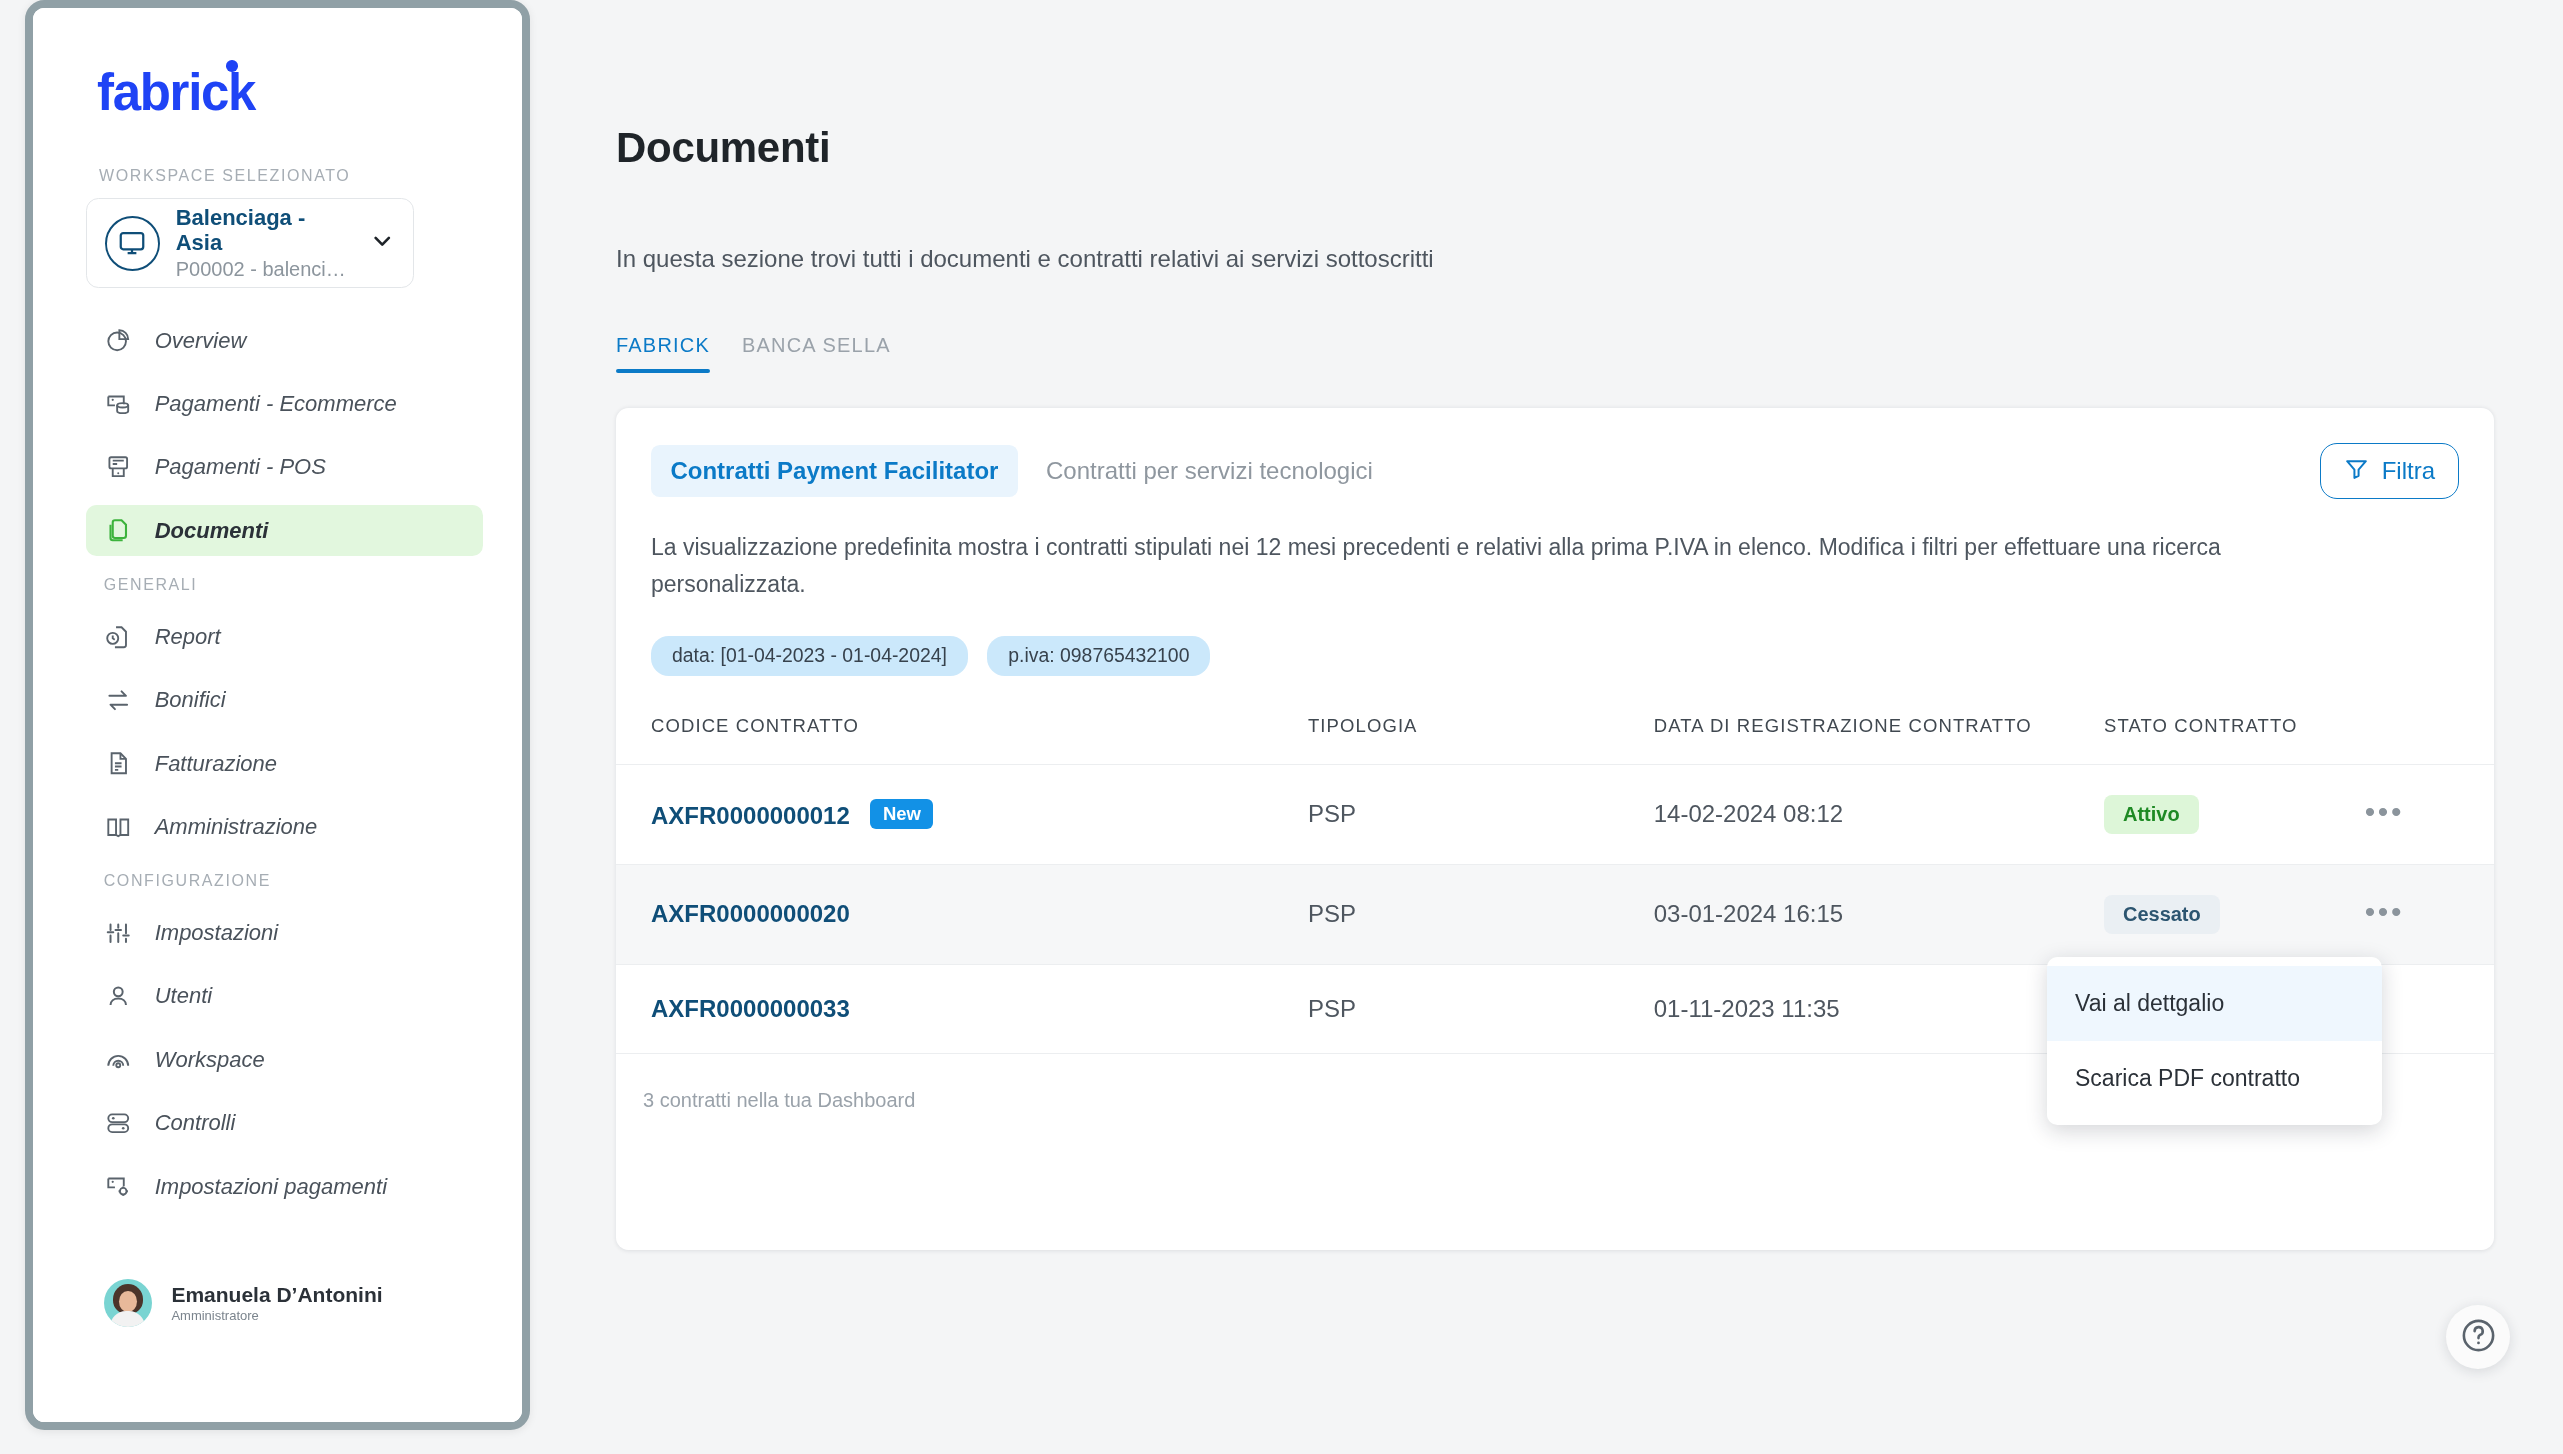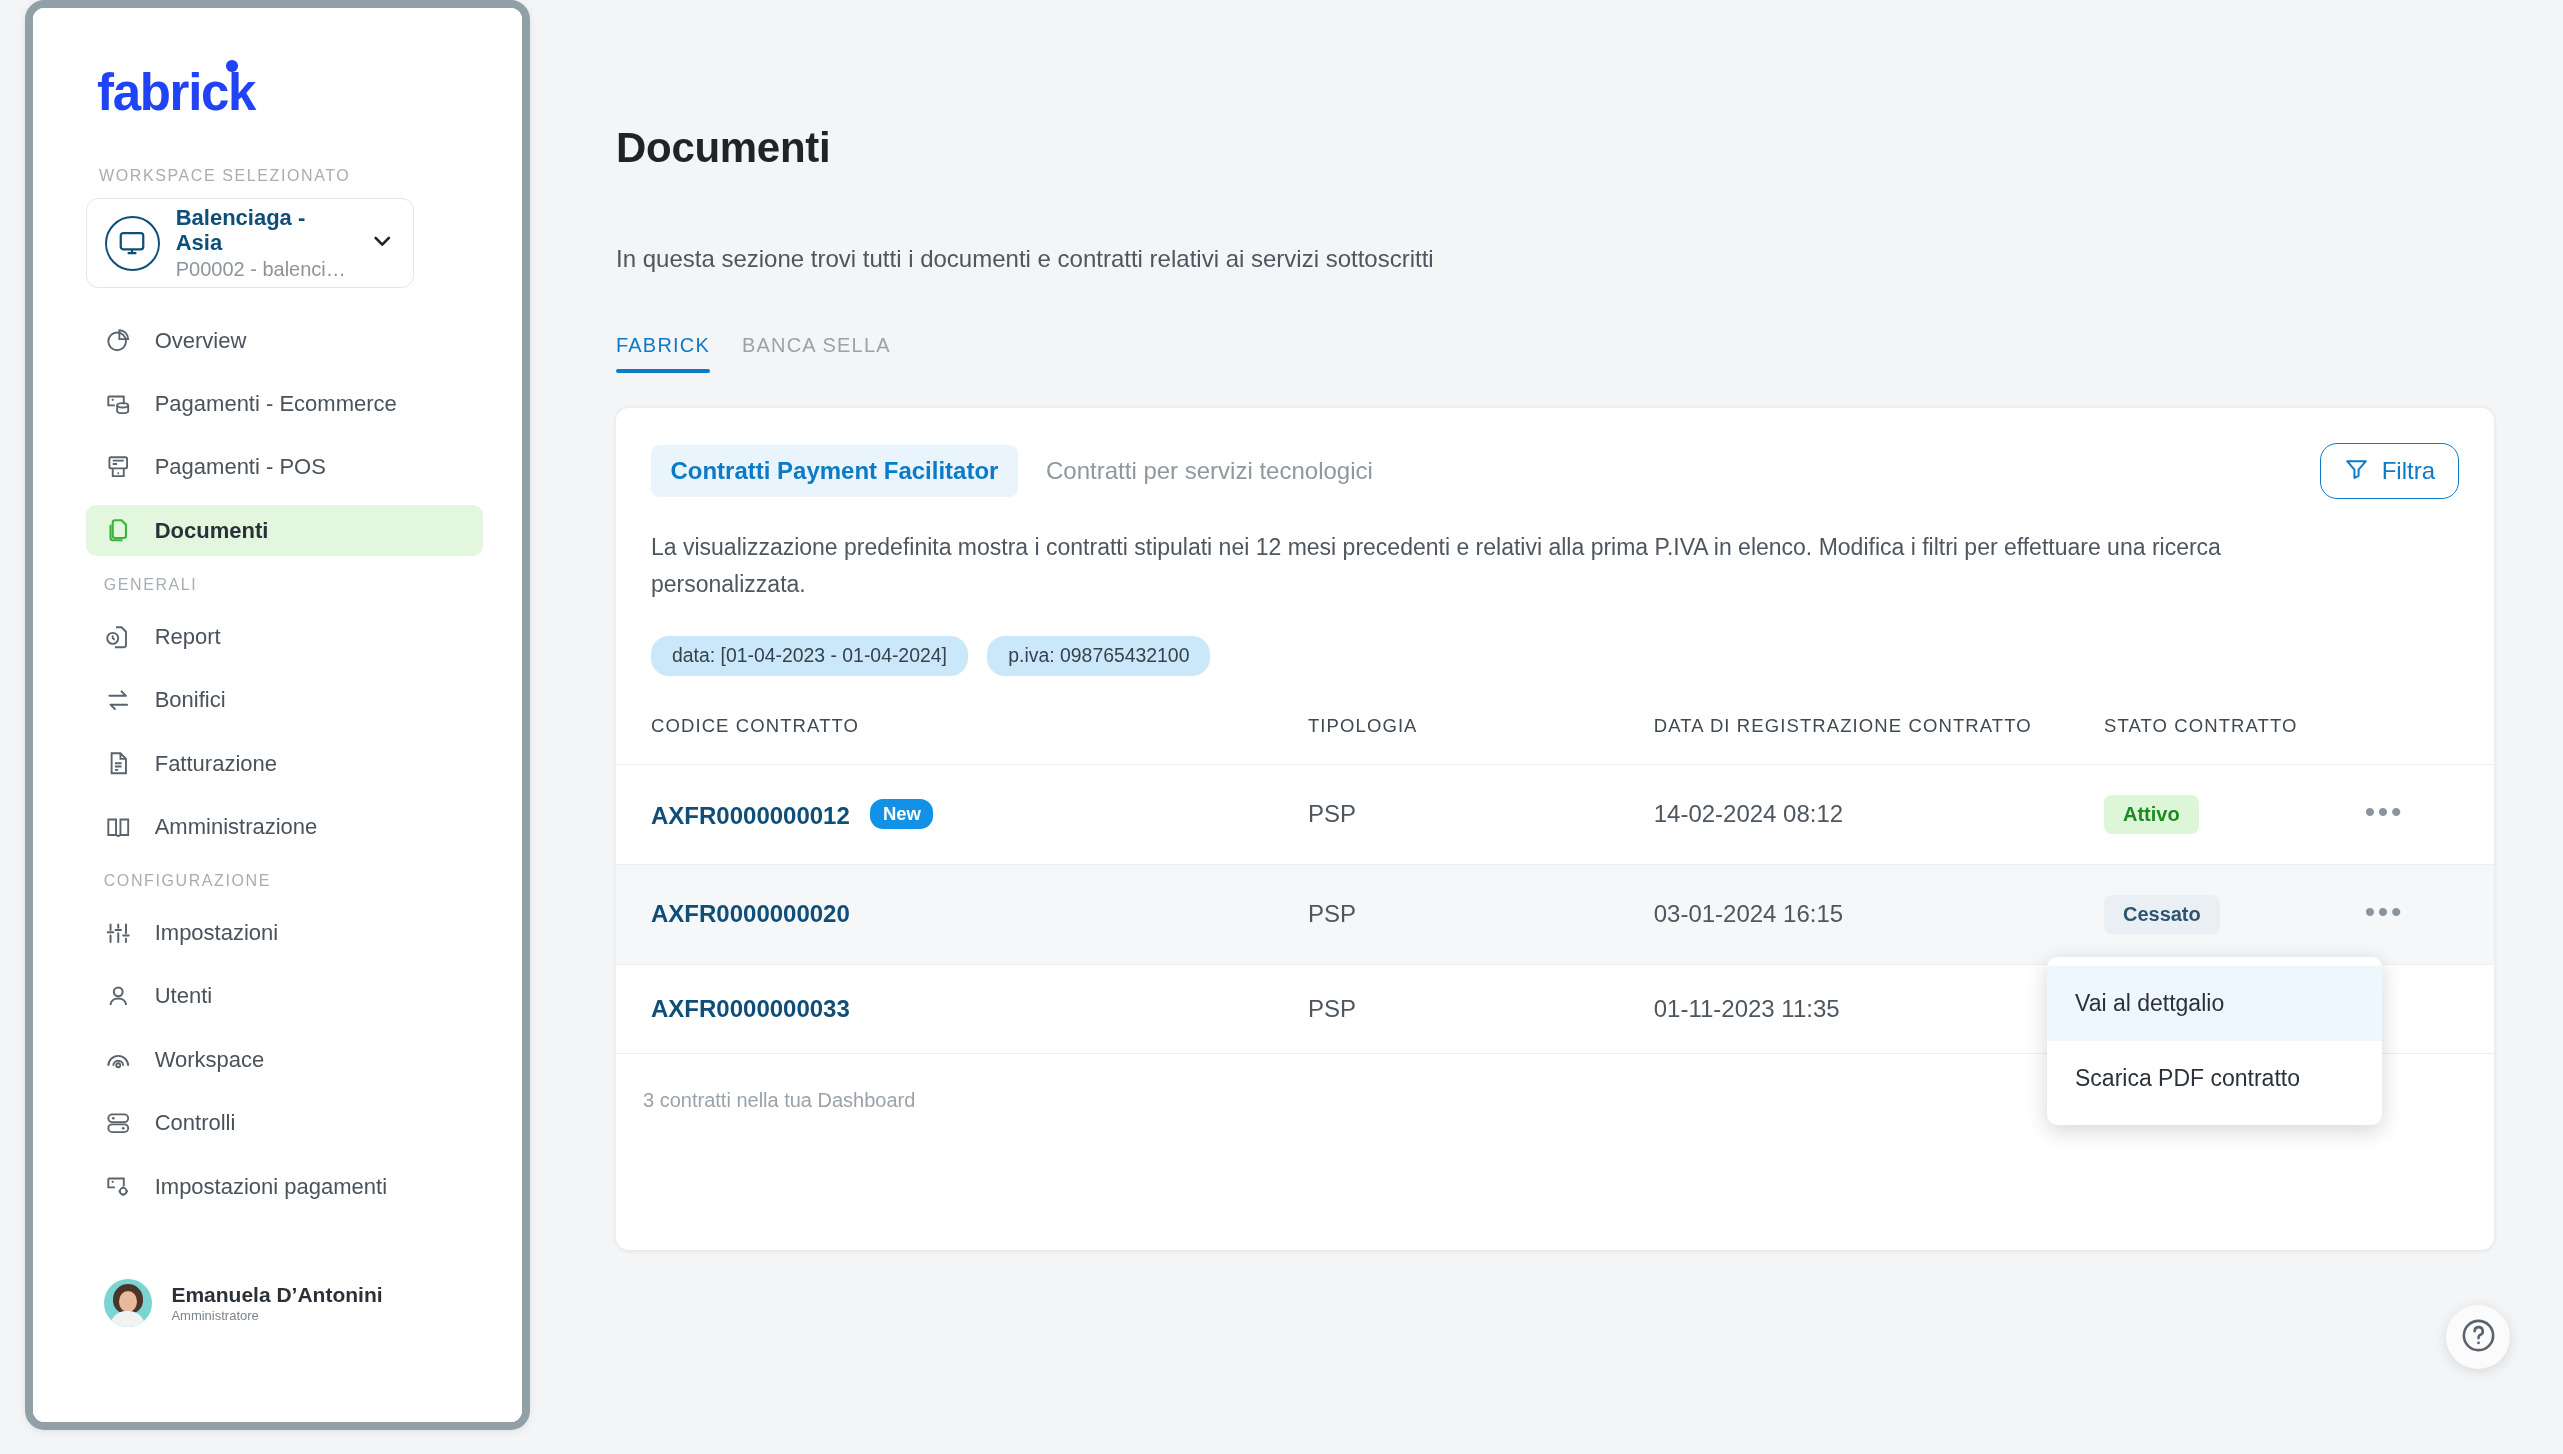--- a/index.html
+++ b/index.html
@@ -61,21 +61,21 @@
   .ws-text { flex: 1 1 auto; min-width: 0; }
   .ws-name { font-size: 22px; font-weight: 700; color: #0f4e78; line-height: 1.15; }
   .ws-sub { font-size: 20px; color: #8c959d; line-height: 1.2; margin-top: 1.8px;
             white-space: nowrap; overflow: hidden; text-overflow: ellipsis; }
   .ws-chev { flex: 0 0 auto; }
 
   .nav { position: absolute; left: 53px; top: 307px; width: 397px; }
   .nav-item {
     display: flex; align-items: center; gap: 21px;
     height: 51px; padding: 0 17.7px; border-radius: 10.6px;
-    margin-bottom: 12.4px; cursor: pointer;
+    margin-bottom: 12.4px; cursor: pointer; font-style: italic;
   }
   .nav-item .ico { width: 30px; height: 30px; flex: 0 0 auto;
                    display: flex; align-items: center; justify-content: center; }
   .nav-item .lbl { font-size: 22px; color: #4a525b; white-space: nowrap; }
   .nav-item.active { background: #e2f7de; }
   .nav-item.active .lbl { color: #2b3138; font-weight: 600; }
 
   .nav-group {
     font-size: 16px; letter-spacing: 1.6px; color: #a6adb4;
     padding: 0 17.7px; margin: 19.4px 0 17.7px 0;
@@ -166,21 +166,21 @@
   thead th:first-child { padding-left: 35px; }
   tbody td {
     font-size: 24px; color: #4e565f; padding: 30px 0;
     border-bottom: 1.8px solid #eceef0; vertical-align: middle;
   }
   tbody td:first-child { padding-left: 35px; }
   tbody tr.alt td { background: #f6f7f8; }
   .code { color: #0f4e78; font-weight: 700; font-size: 24px; cursor: pointer; }
   .badge-new {
     display: inline-block; background: #1291e6; color: #fff;
-    font-size: 18.5px; font-weight: 600; border-radius: 13px;
+    font-size: 18.5px; font-weight: 600; border-radius: 6px;
     padding: 4.4px 12.4px; margin-left: 14px; vertical-align: 3.5px;
   }
   .status {
     display: inline-block; border-radius: 8px;
     font-size: 20px; padding: 8px 19px; font-weight: 600;
   }
   .status.attivo { background: #ddf6d8; color: #1e8a24; }
   .status.cessato { background: #eaeff3; color: #2c5570; }
   .dots { color: #8b949c; font-size: 30px; letter-spacing: 2.6px; cursor: pointer;
           line-height: 0.6; user-select: none; }

